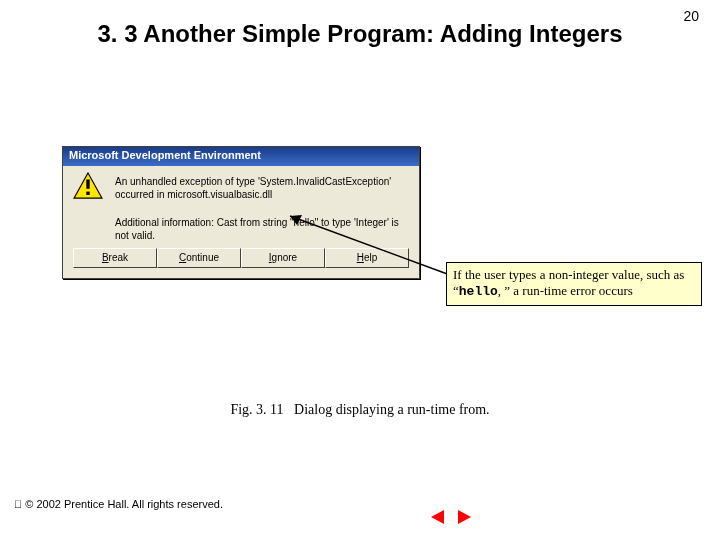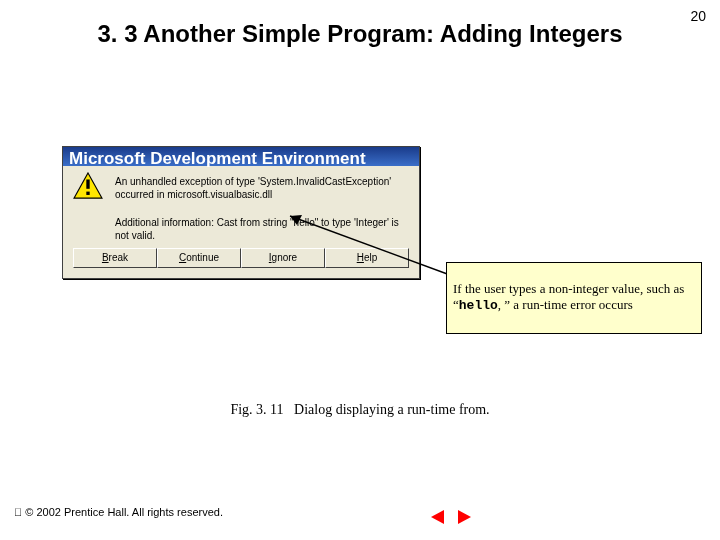--- a/index.html
+++ b/index.html
@@ -8,21 +8,21 @@
     width: 720px;
     height: 540px;
     background: #fff;
     font-family: Arial, Helvetica, sans-serif;
     position: relative;
     overflow: hidden;
   }
   .page-number {
     position: absolute;
     top: 8px;
-    right: 14px;
+    right: 21px;
     font-size: 14px;
     color: #000;
   }
   .title {
     font-family: Arial, Helvetica, sans-serif;
     font-weight: bold;
     font-size: 24px;
     color: #000;
     text-align: center;
     width: 560px;
@@ -38,21 +38,21 @@
     width: 358px;
     height: 133px;
     background: #ece9d8;
     border: 1px solid #404040;
     box-shadow: 1px 1px 0 #000;
   }
   .dialog-titlebar {
     height: 19px;
     background: linear-gradient(#1a3b8a, #3a6ec8);
     color: #fff;
-    font-size: 17px;
+    font-size: 11px;
     font-weight: bold;
     padding: 2px 6px;
   }
   .dialog-body {
     position: relative;
     padding: 10px 12px 0 12px;
     height: 82px;
   }
   .warn-icon {
     position: absolute;
@@ -95,21 +95,21 @@
   
   .callout {
     position: absolute;
     left: 446px;
     top: 262px;
     width: 256px;
     border: 1px solid #000;
     background: #ffffcc;
     font-family: "Times New Roman", Times, serif;
     font-size: 13px;
-    padding: 18px 6px;
+    padding: 4px 6px;
     line-height: 1.25;
   }
   .callout .monob { font-family: "Courier New", monospace; font-weight: bold; }
 
   .arrow-svg {
     position: absolute;
     left: 280px;
     top: 210px;
     width: 200px;
     height: 80px;
@@ -122,21 +122,21 @@
     left: 0;
     width: 100%;
     text-align: center;
     font-family: "Times New Roman", Times, serif;
     font-size: 14px;
   }
 
   .footer {
     position: absolute;
     left: 14px;
-    bottom: 22px;
+    bottom: 30px;
     font-family: Arial, Helvetica, sans-serif;
     font-size: 11px;
     color: #000;
   }
 
   .nav-buttons {
     position: absolute;
     left: 428px;
     bottom: 13px;
     display: flex;

